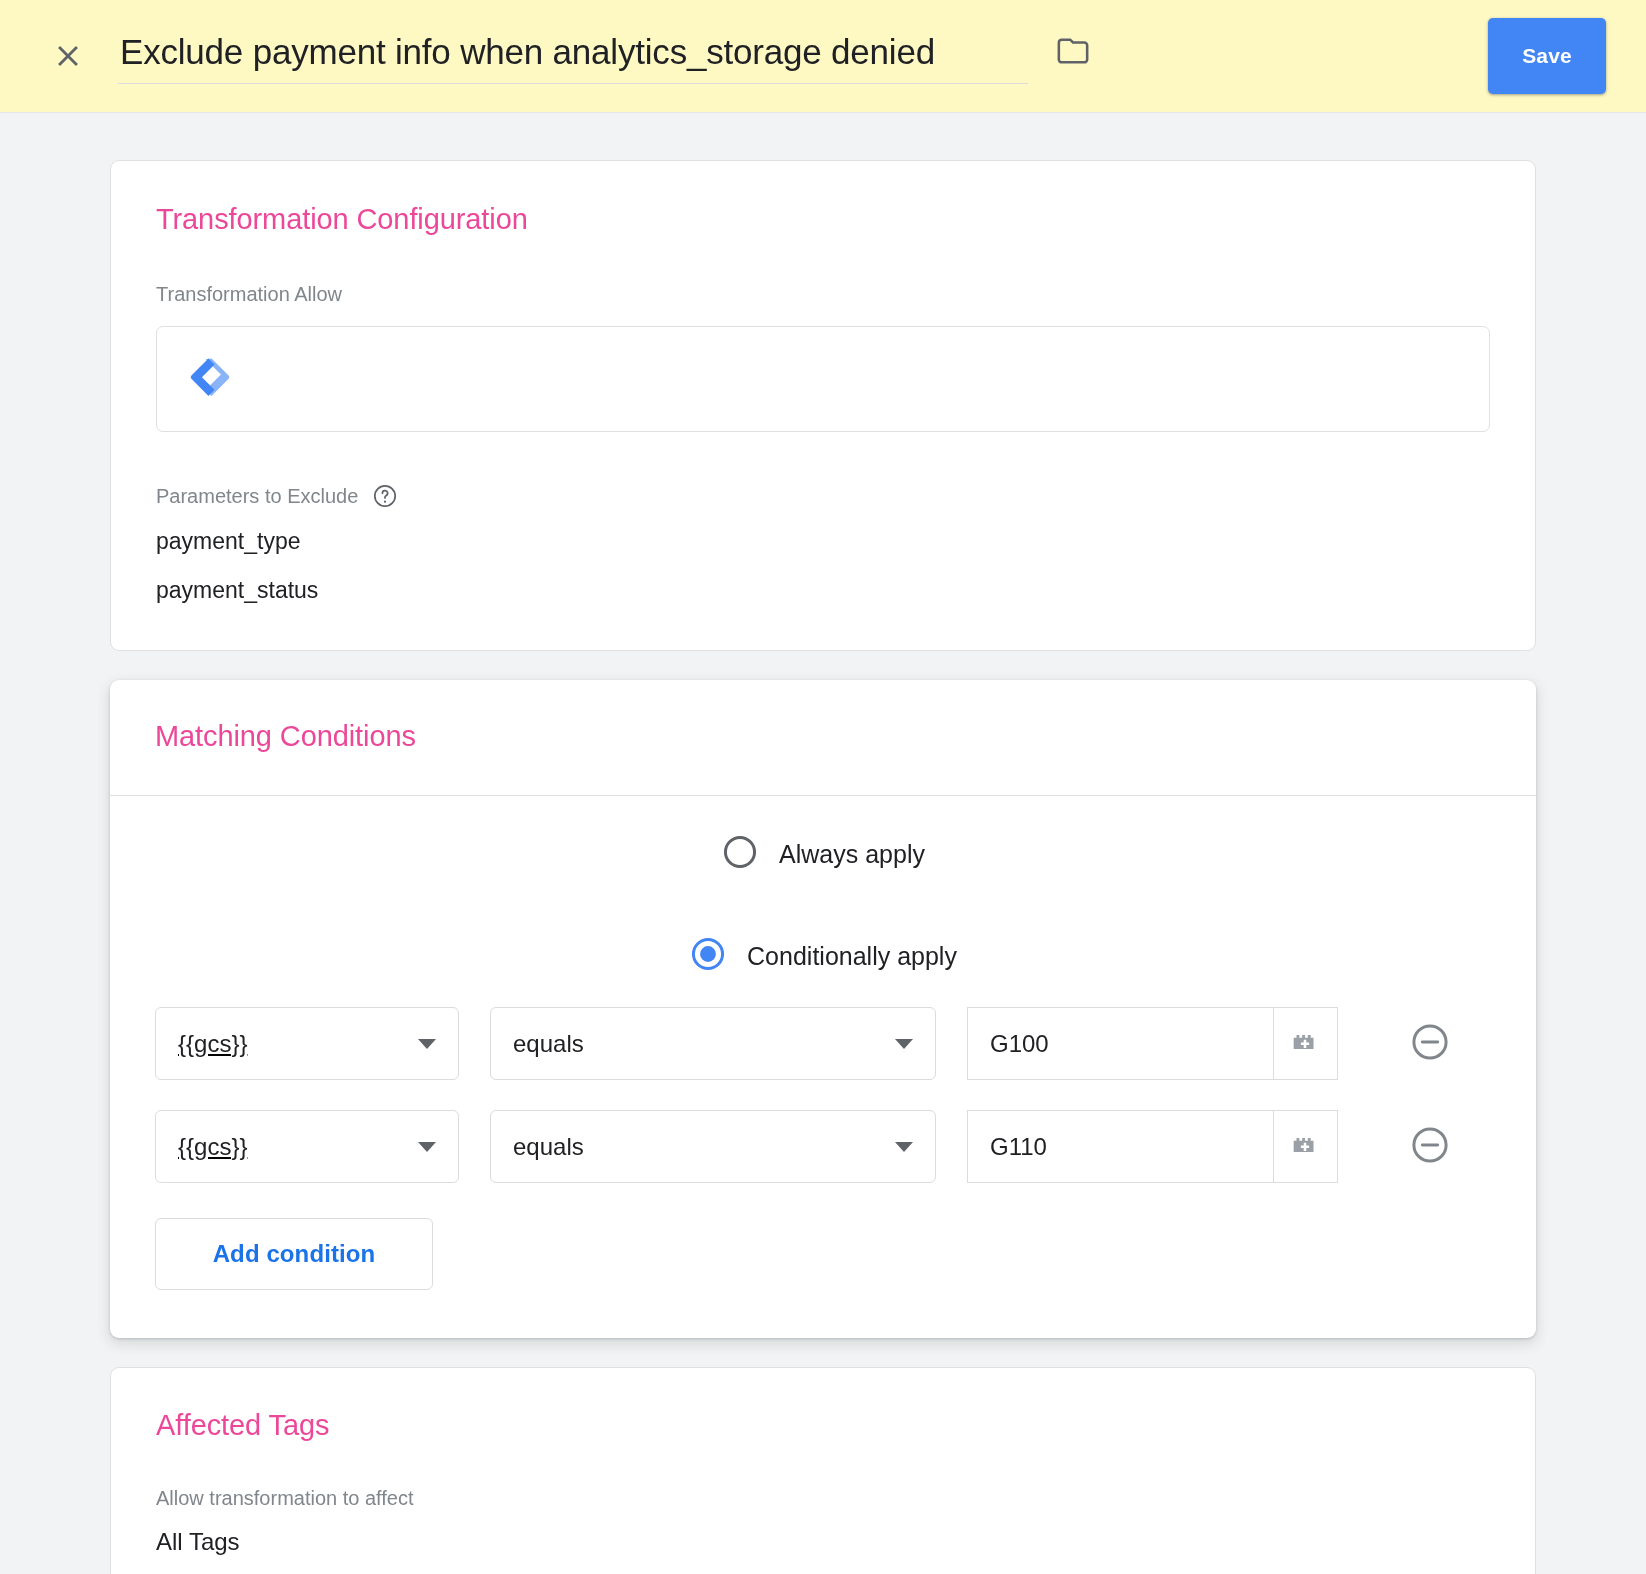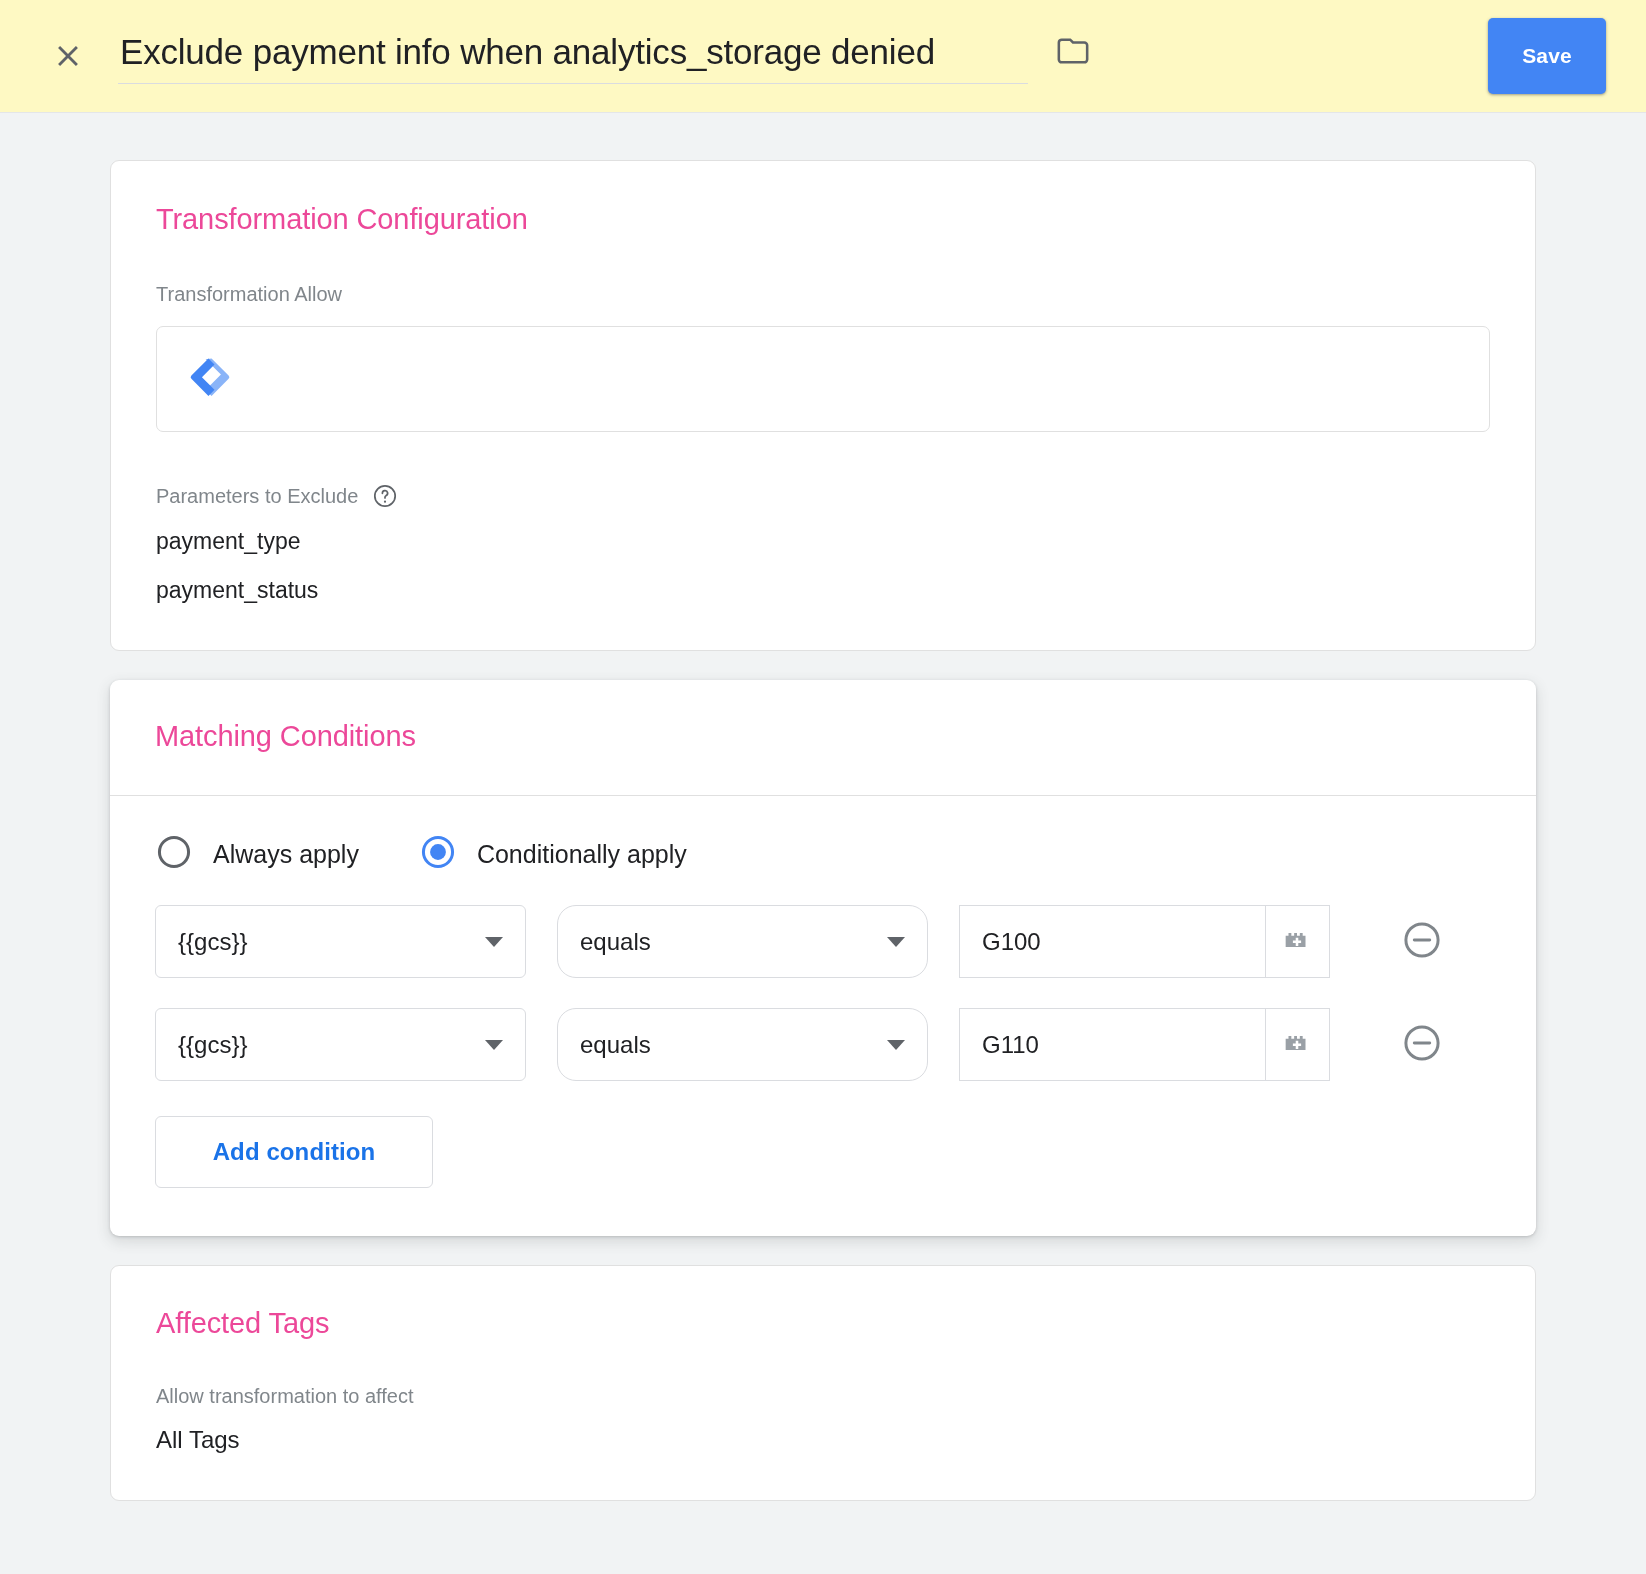--- a/index.html
+++ b/index.html
@@ -132,43 +132,43 @@
     margin-top: 19px;
   }
   .param-value + .param-value { margin-top: 22px; }
 
   
   .card-matching { margin-bottom: 29px; }
   .matching-head { padding: 40px 45px 42px 45px; }
   .divider { height: 1px; background: #e0e0e0; width: 100%; }
   .matching-body { padding: 37px 45px 48px 45px; }
 
-  .radio-row { display: flex; align-items: center; gap: 60px; }
+  .radio-row { display: flex; align-items: center; gap: 60px; flex-direction: column; }
   .radio-opt { display: flex; align-items: center; gap: 20px; cursor: pointer; }
   .radio-label { font-size: 25px; color: #202124; }
 
   .cond-row {
     display: flex;
     align-items: center;
     gap: 31px;
     margin-top: 30px;
   }
   .select-box {
     position: relative;
     height: 73px;
     border: 1px solid #dadce0;
     border-radius: 6px;
     background: #fff;
     display: flex;
     align-items: center;
     padding: 0 22px;
     cursor: pointer;
   }
-  .select-box.var   { width: 371px; }
-  .select-box.op    { width: 371px; border-radius: 19px; }
+  .select-box.var   { width: 304px; text-decoration: underline; }
+  .select-box.op    { width: 446px; }
   .select-text { font-size: 24px; color: #202124; }
   .caret {
     position: absolute;
     right: 22px;
     width: 0; height: 0;
     border-left: 9px solid transparent;
     border-right: 9px solid transparent;
     border-top: 10px solid #5f6368;
   }
 

